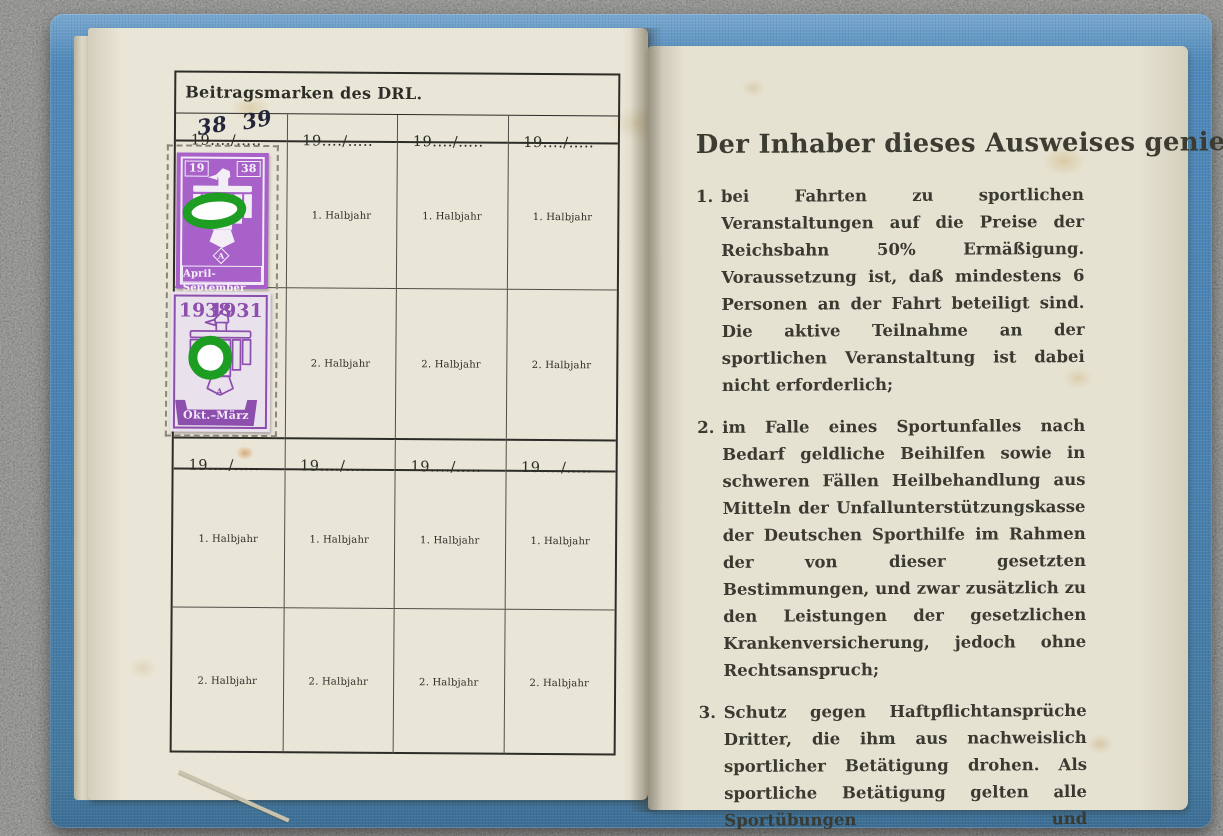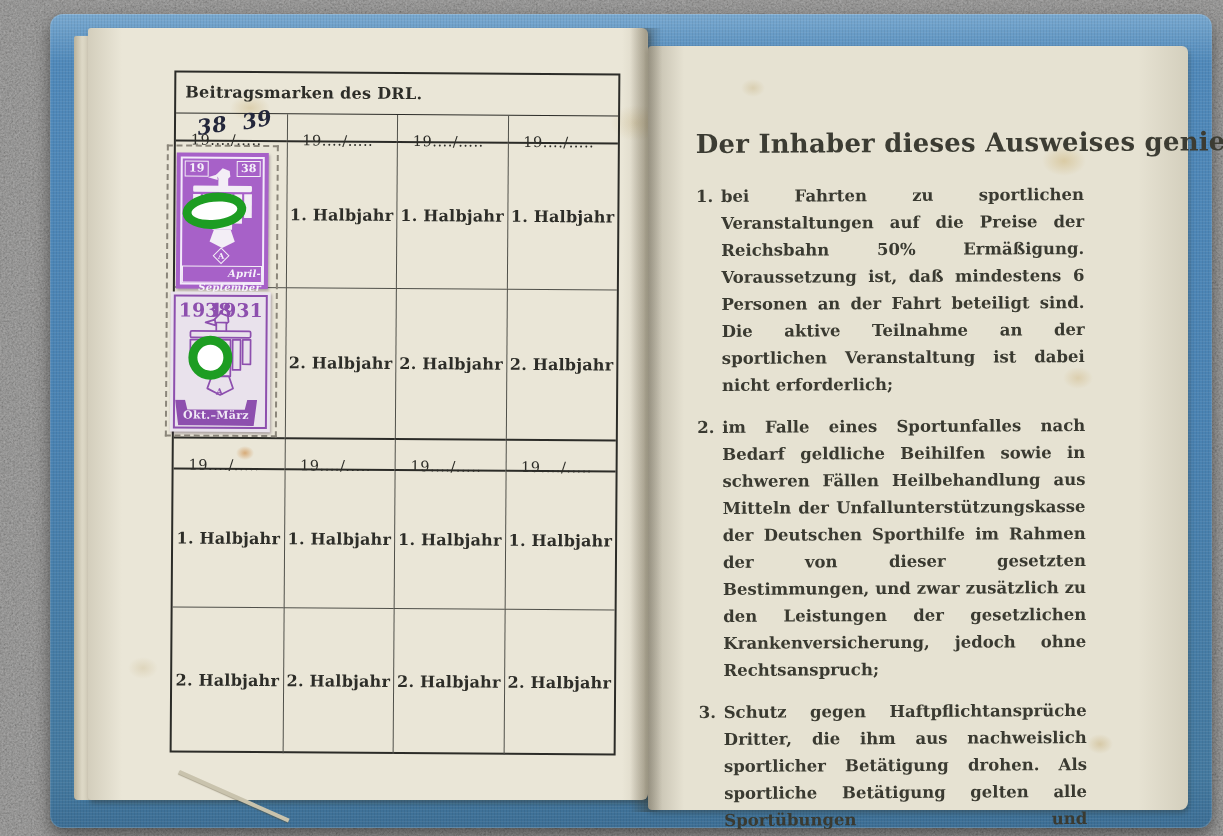--- a/index.html
+++ b/index.html
@@ -68,39 +68,39 @@
     display:grid;width:446px;height:682px;
     grid-template-columns:repeat(4,1fr);
     grid-template-rows:41px 28px 145px 150px 33px 137px 146px;
     border:2px solid #2c2c28;color:#2d2d28;
   }
   .cell{position:relative;}
   .bl{border-left:1px solid #50504a;}
   .title{grid-column:1/-1;border-bottom:1.5px solid #2c2c28;font-size:16px;font-weight:bold;padding:10px 0 0 9px;letter-spacing:.3px;}
   .year{font-size:14.5px;padding:18px 0 0 15px;border-bottom:2.2px solid #2c2c28;white-space:nowrap;letter-spacing:.5px;}
   .yt{border-top:2.2px solid #2c2c28;}
-  .half{display:flex;align-items:center;justify-content:center;font-size:16px;font-weight:bold;letter-spacing:.2px;}
+  .half{display:flex;align-items:center;justify-content:center;font-size:10px;font-weight:normal;letter-spacing:.2px;}
   .rt{border-top:1px solid #50504a;text-align:center;}
   .hw{position:absolute;font-family:"DejaVu Serif",serif;font-style:italic;font-weight:bold;color:#23263a;font-size:21px;}
   .hw1{left:21px;top:-1px;transform:rotate(-9deg);}
   .hw2{left:66px;top:-7px;transform:rotate(-11deg);}
 
   
   .stamp-slot{position:absolute;left:-7px;top:74px;width:112px;height:292px;border:2px dashed #8b867a;}
   .stamp{position:absolute;box-shadow:1px 2px 3px rgba(50,30,60,.35);}
   .stamp1{left:3px;top:82px;width:92px;height:136px;background:#a761c8;}
   .stamp1 .frame{position:absolute;inset:4px;border:2px solid rgba(250,246,255,.92);}
   .stamp1 .ybox{position:absolute;top:8px;width:24px;height:16px;border:1.5px solid #f3eef6;color:#f6f2fa;
     font-size:11px;font-weight:bold;text-align:center;line-height:13px;}
   .stamp1 .ybox.l{left:8px;} .stamp1 .ybox.r{right:8px;}
   .stamp1 .eagle{position:absolute;left:10px;top:14px;width:72px;height:84px;}
   .stamp1 .diamond{position:absolute;left:39px;bottom:27px;width:12px;height:12px;border:1.5px solid #f3eef6;transform:rotate(45deg);}
   .stamp1 .diamond span{position:absolute;left:1.5px;top:0px;transform:rotate(-45deg);font-size:8px;font-weight:bold;color:#f6f2fa;}
   .stamp1 .banner{position:absolute;left:6px;right:6px;bottom:6px;height:17px;border:1.5px solid #f3eef6;
-    color:#f6f2fa;font-size:10px;font-weight:bold;text-align:right;line-height:14px;letter-spacing:.2px;font-style:italic;}
+    color:#f6f2fa;font-size:10px;font-weight:bold;text-align:left;line-height:14px;letter-spacing:.2px;}
   .redact-oval{position:absolute;left:6px;top:40px;width:64px;height:36px;background:#fefefe;
     border:9px solid #1d9d22;border-radius:50%;transform:rotate(-6deg);}
 
   .stamp2{left:-2px;top:221px;width:100px;height:140px;background:#e9e2ec;}
   .stamp2 .frame{position:absolute;inset:3px;border:2px solid #8d4fae;}
   .stamp2 .year{position:absolute;top:7px;color:#8d4fae;font-size:19px;font-weight:bold;border:none;padding:0;letter-spacing:0;}
   .stamp2 .year.l{left:8px;} .stamp2 .year.r{right:8px;}
   .stamp2 .eagle{position:absolute;left:11px;top:20px;width:78px;height:86px;}
   .stamp2 .letterA{position:absolute;left:46px;bottom:35px;font-size:9px;font-weight:bold;color:#8d4fae;}
   .stamp2 .banner{position:absolute;left:5px;right:13px;bottom:6px;height:26px;background:#8d4fae;

